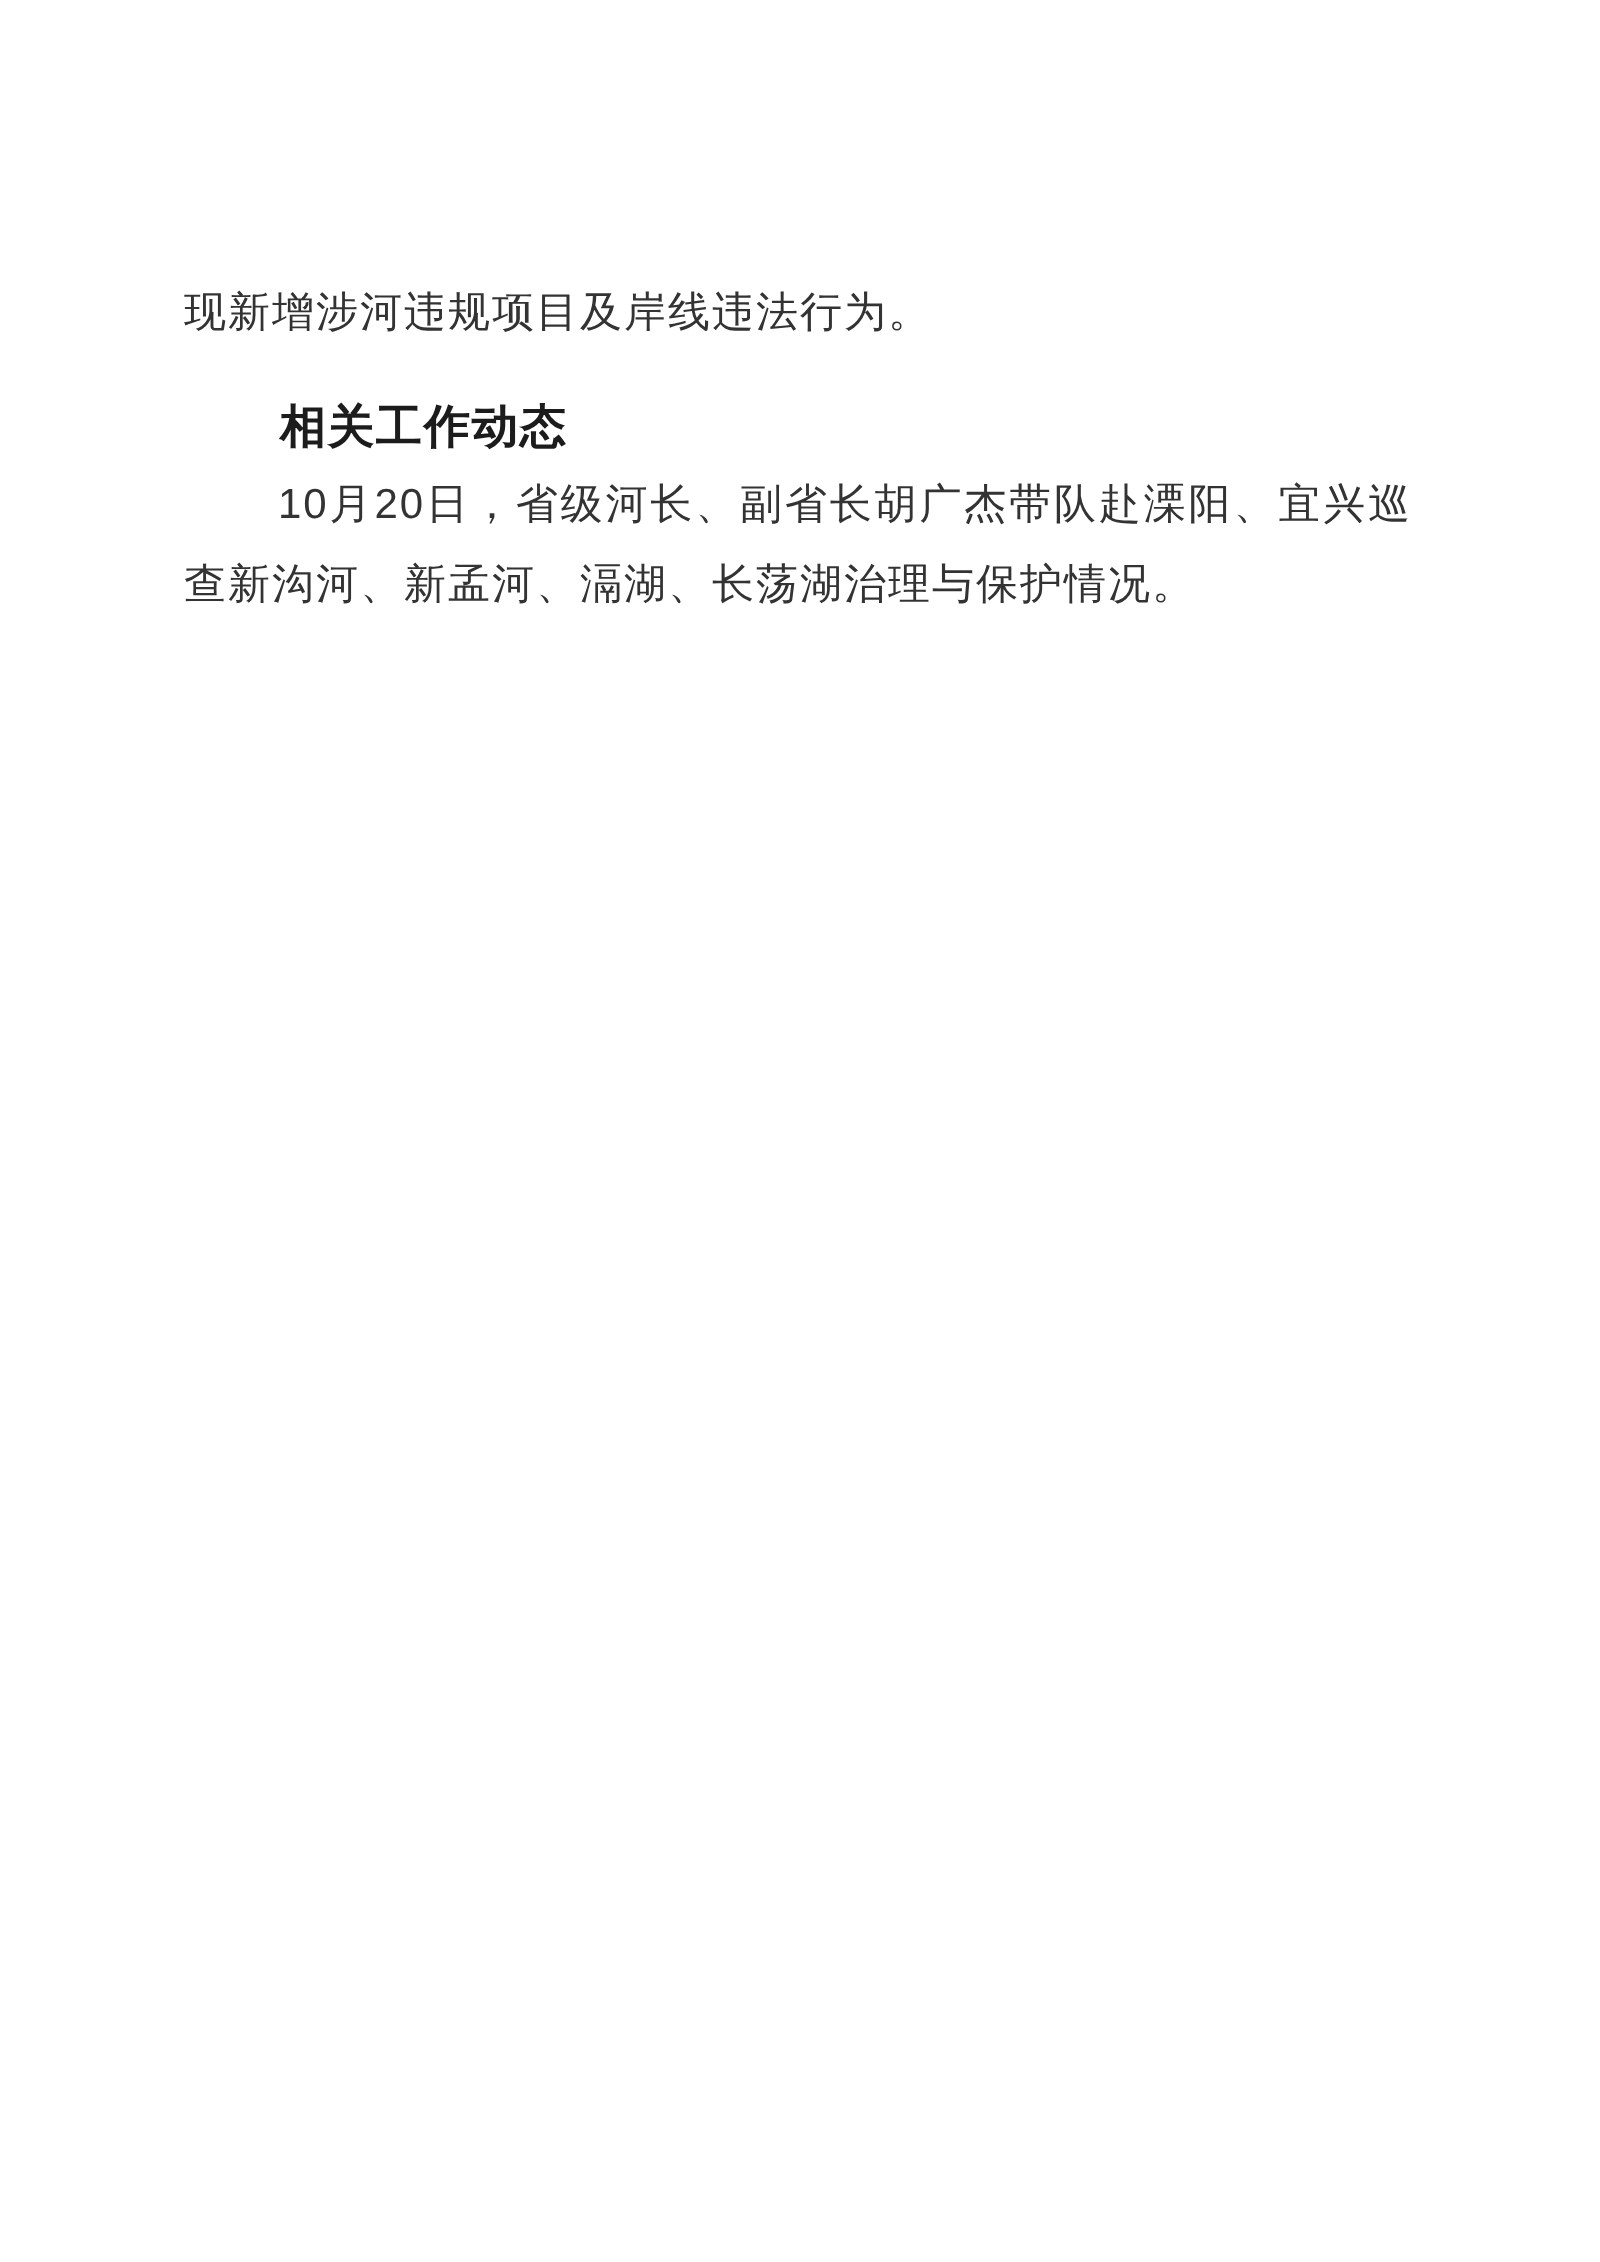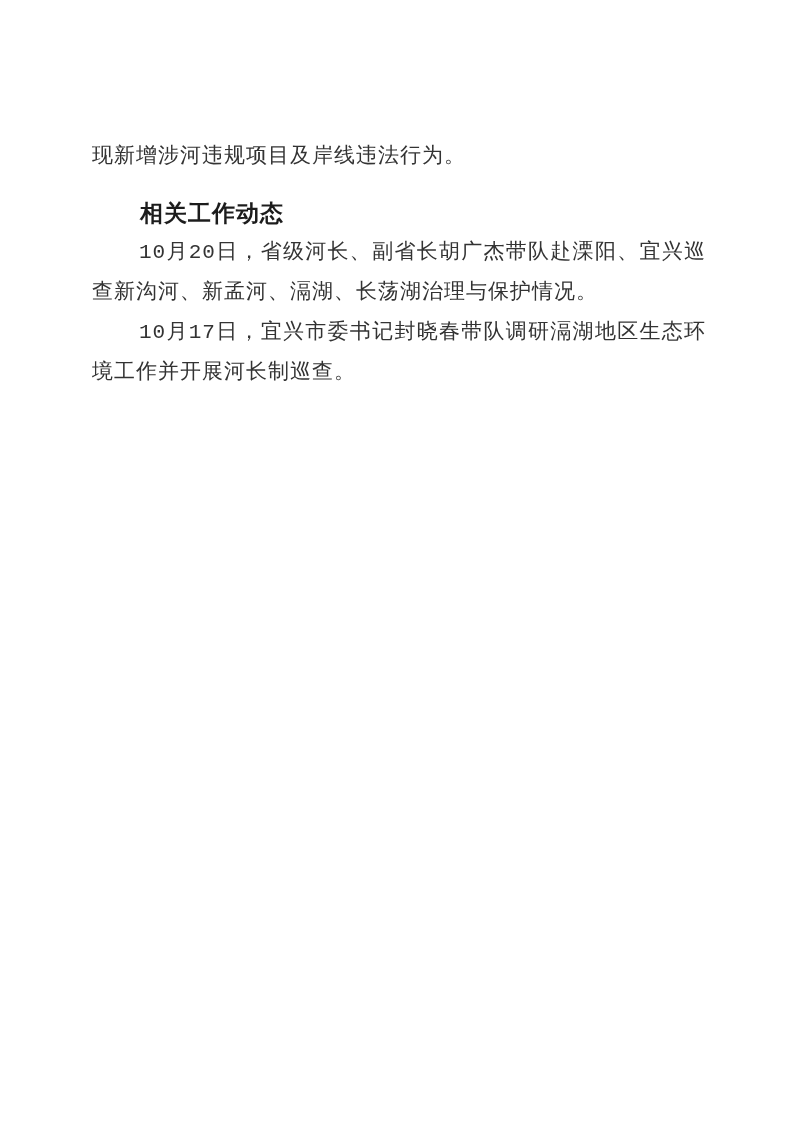--- a/index.html
+++ b/index.html
@@ -14,21 +14,21 @@
     background: #ffffff;
     overflow: hidden;
   }
   .content {
     position: absolute;
     top: 137px;
     left: 92px;
     right: 94px;
   }
   .body-text {
-    font-family: Liberation Mono, monospace;
+    font-family: Liberation Sans, sans-serif;
     font-size: 21px;
     line-height: 40px;
     letter-spacing: 1px;
     color: #333333;
     margin: 0;
     text-align: justify;
     text-justify: inter-ideograph;
   }
   .body-text.indent {
     text-indent: 47px;
@@ -45,15 +45,14 @@
   }
 </style>
 </head>
 <body>
 
 <div class="page">
   <div class="content">
     <p class="body-text">现新增涉河违规项目及岸线违法行为。</p>
     <h2 class="section-heading">相关工作动态</h2>
     <p class="body-text indent">10月20日，省级河长、副省长胡广杰带队赴溧阳、宜兴巡查新沟河、新孟河、滆湖、长荡湖治理与保护情况。</p>
-    <p class="body-text indent">10月17日，宜兴市委书记封晓春带队调研滆湖地区生态环境工作并开展河长制巡查。</p>
   </div>
 </div>
 
 </body></html>

